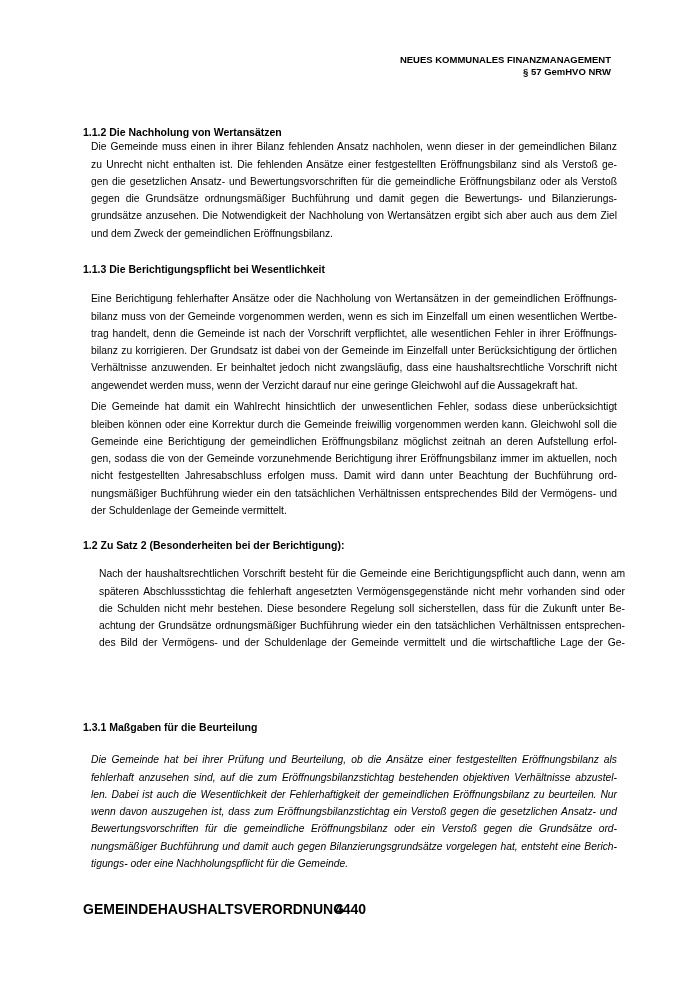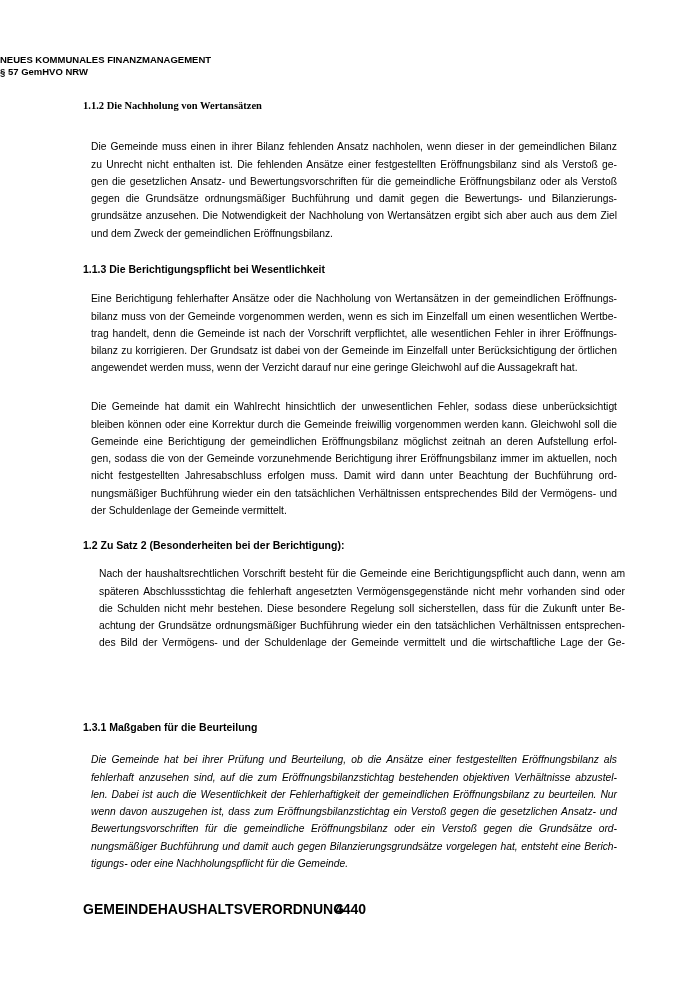--- a/index.html
+++ b/index.html
@@ -10,24 +10,25 @@
     background: #ffffff;
     color: #000000;
     font-family: "Liberation Sans", "DejaVu Sans", sans-serif;
     overflow: hidden;
   }
   .doc-header {
     position: absolute;
     top: 54px;
     left: 0;
     width: 568px;
-    text-align: left;
+    text-align: right;
     font-weight: bold;
     font-size: 9.5px;
     line-height: 12.4px;
+    padding-left: 43px;
   }
   .sec-heading {
     position: absolute;
     left: 83px;
     width: 534px;
     font-weight: bold;
     font-size: 10.5px;
     line-height: 13px;
     white-space: nowrap;
   }
@@ -53,21 +54,21 @@
     font-weight: bold;
     font-size: 14px;
     line-height: 12px;
   }
   .footer-page-num {
     position: absolute;
     left: 252px;
     top: 0;
   }
   
-  #h-112  { top: 90px; font-family: Liberation Serif, serif; }
+  #h-112  { top: 117px; }
   #p-112-0 { top: 128px; }
   #h-113  { top: 254px; }
   #p-113-0 { top: 280px; }
   #p-113-1 { top: 388px; }
   #h-12   { top: 530px; }
   #p-12-0 { top: 555px; margin-left: 8px; }
   #h-13   { top: 682px; }
   #h-131  { top: 712px; }
   #p-131-0 { top: 741px; font-style: italic; }
 </style>
@@ -90,20 +91,21 @@
       <span class="jline">grundsätze anzusehen. Die Notwendigkeit der Nachholung von Wertansätzen ergibt sich aber auch aus dem Ziel</span>
       <span class="jline last">und dem Zweck der gemeindlichen Eröffnungsbilanz.</span>
     </p>
 
   <h2 class="sec-heading" id="h-113">1.1.3 Die Berichtigungspflicht bei Wesentlichkeit</h2>
   <p class="para" id="p-113-0">
       <span class="jline">Eine Berichtigung fehlerhafter Ansätze oder die Nachholung von Wertansätzen in der gemeindlichen Eröffnungs-</span>
       <span class="jline">bilanz muss von der Gemeinde vorgenommen werden, wenn es sich im Einzelfall um einen wesentlichen Wertbe-</span>
       <span class="jline">trag handelt, denn die Gemeinde ist nach der Vorschrift verpflichtet, alle wesentlichen Fehler in ihrer Eröffnungs-</span>
       <span class="jline">bilanz zu korrigieren. Der Grundsatz ist dabei von der Gemeinde im Einzelfall unter Berücksichtigung der örtlichen</span>
+      <span class="jline">Verhältnisse anzuwenden. Er beinhaltet jedoch nicht zwangsläufig, dass eine haushaltsrechtliche Vorschrift nicht</span>
       <span class="jline last">angewendet werden muss, wenn der Verzicht darauf nur eine geringe Gleichwohl auf die Aussagekraft hat.</span>
     </p>
   <p class="para" id="p-113-1">
       <span class="jline">Die Gemeinde hat damit ein Wahlrecht hinsichtlich der unwesentlichen Fehler, sodass diese unberücksichtigt</span>
       <span class="jline">bleiben können oder eine Korrektur durch die Gemeinde freiwillig vorgenommen werden kann. Gleichwohl soll die</span>
       <span class="jline">Gemeinde eine Berichtigung der gemeindlichen Eröffnungsbilanz möglichst zeitnah an deren Aufstellung erfol-</span>
       <span class="jline">gen, sodass die von der Gemeinde vorzunehmende Berichtigung ihrer Eröffnungsbilanz immer im aktuellen, noch</span>
       <span class="jline">nicht festgestellten Jahresabschluss erfolgen muss. Damit wird dann unter Beachtung der Buchführung ord-</span>
       <span class="jline">nungsmäßiger Buchführung wieder ein den tatsächlichen Verhältnissen entsprechendes Bild der Vermögens- und</span>
       <span class="jline last">der Schuldenlage der Gemeinde vermittelt.</span>

